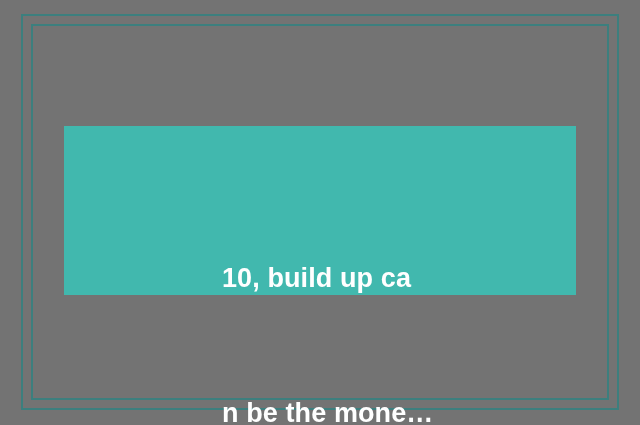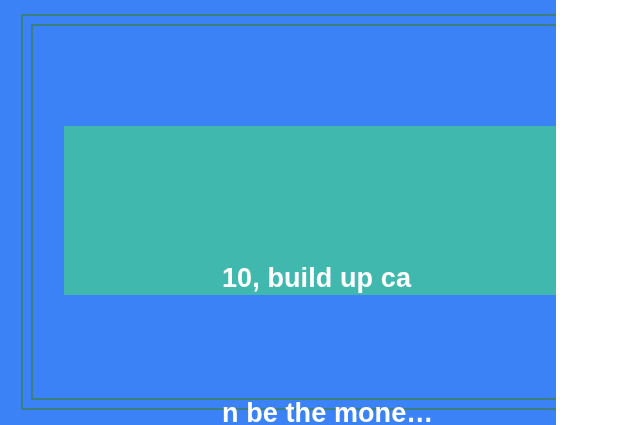--- a/index.html
+++ b/index.html
@@ -4,25 +4,25 @@
 <title>Text Card</title>
 <style>
   html, body {
     margin: 0;
     padding: 0;
     background: #ffffff;
   }
 
   #stage {
     position: relative;
-    width: 556px;
+    width: 640px;
     height: 425px;
     overflow: hidden;
     font-family: "Liberation Sans", sans-serif;
-    background: #3b82f6;
+    background: #737373;
   }
 
   
   .frame {
     position: absolute;
     box-sizing: border-box;
     border-style: solid;
     border-color: #3c7f7e;
     background: transparent;
     pointer-events: none;

